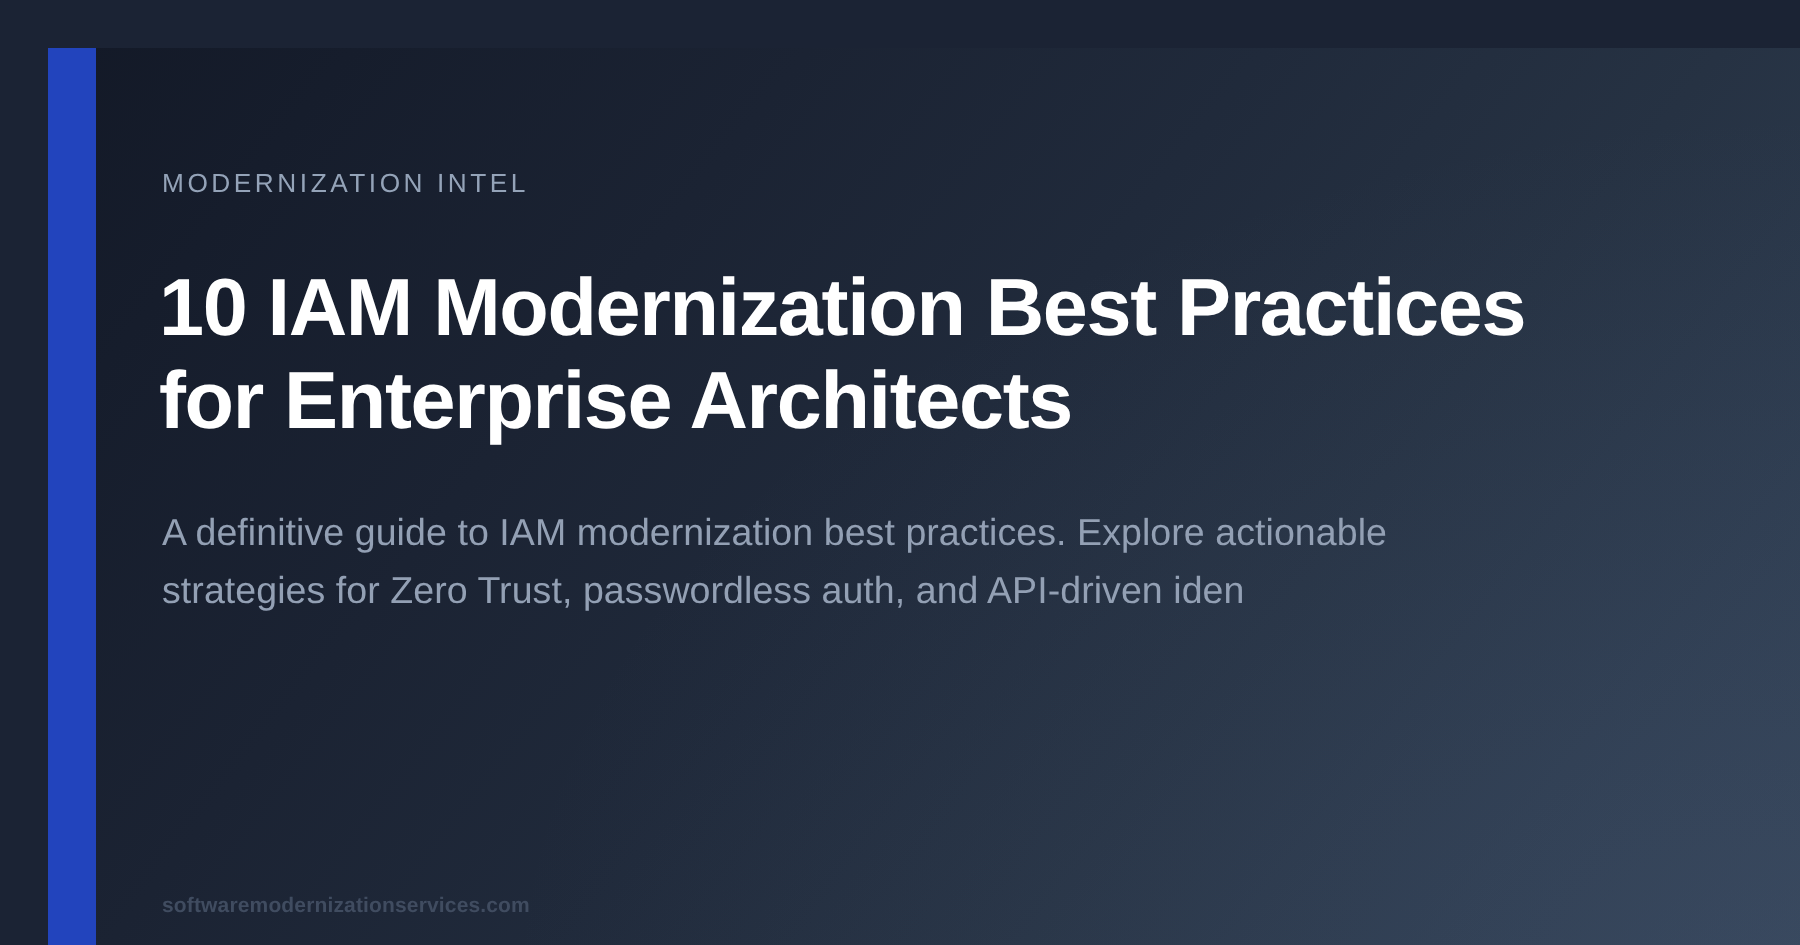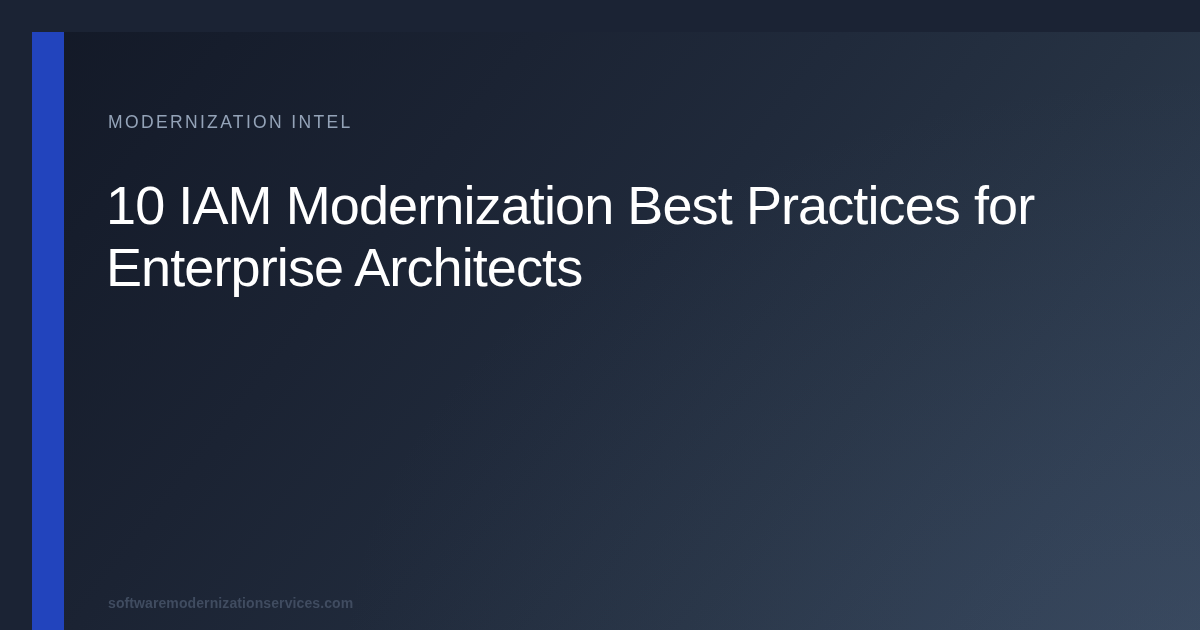--- a/index.html
+++ b/index.html
@@ -68,21 +68,21 @@
     white-space:nowrap;
   }
 
   #title {
     position:absolute;
     top:126px;
     left:-2px;
     width:980px;
     font-size:54px;
     line-height:62px;
-    font-weight:400;
+    font-weight:700;
     letter-spacing:-0.9px;
     color:#ffffff;
   }
 
   #subtitle {
     position:absolute;
     top:288px;
     left:0;
     width:880px;
     font-size:25px;
@@ -109,17 +109,18 @@
 <div id="card" style="background: radial-gradient(120% 150% at 100% 100%, rgba(86, 106, 138, 0.22) 0%, rgba(86, 106, 138, 0) 62%), linear-gradient(128deg, rgb(19, 25, 39) 0%, rgb(22, 29, 44) 12%, rgb(27, 35, 51) 30%, rgb(32, 42, 59) 48%, rgb(38, 50, 67) 66%, rgb(44, 58, 77) 82%, rgb(51, 66, 86) 100%);">
 
   <div id="accent-bar" style="background: rgb(34, 68, 189);"></div>
 
   <div id="content">
 
     <div id="eyebrow" style="color: rgb(148, 163, 184);">MODERNIZATION INTEL</div>
 
     <h1 id="title" style="color: rgb(255, 255, 255);">10 IAM Modernization Best Practices for Enterprise Architects</h1>
 
+    <p id="subtitle" style="color: rgb(147, 160, 180);">A definitive guide to IAM modernization best practices. Explore actionable strategies for Zero Trust, passwordless auth, and API-driven iden</p>
 
     <div id="footer-domain" style="color: rgb(64, 76, 96);">softwaremodernizationservices.com</div>
 
   </div>
 </div>
 
 </body></html>

